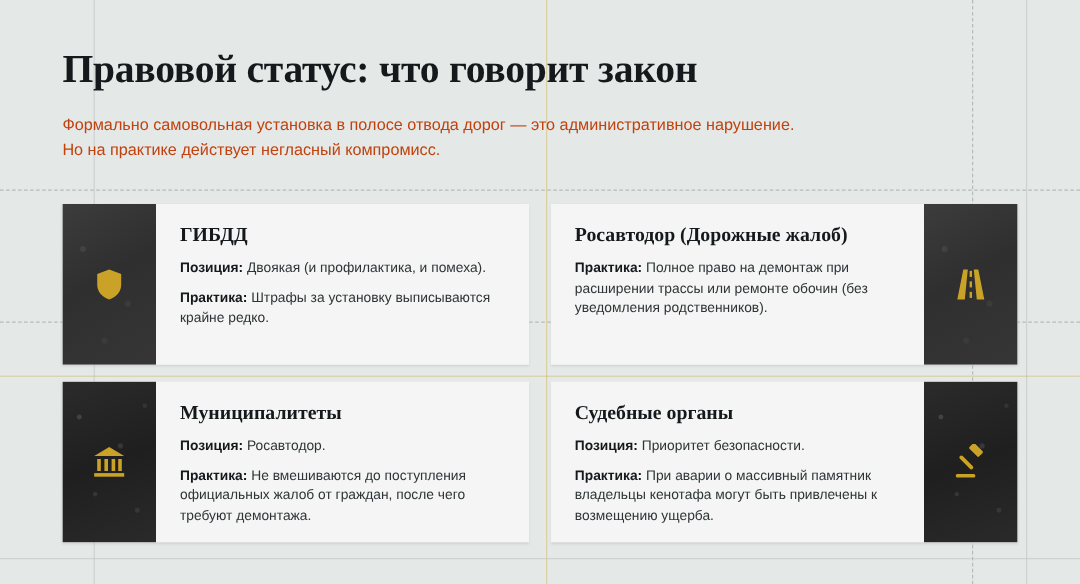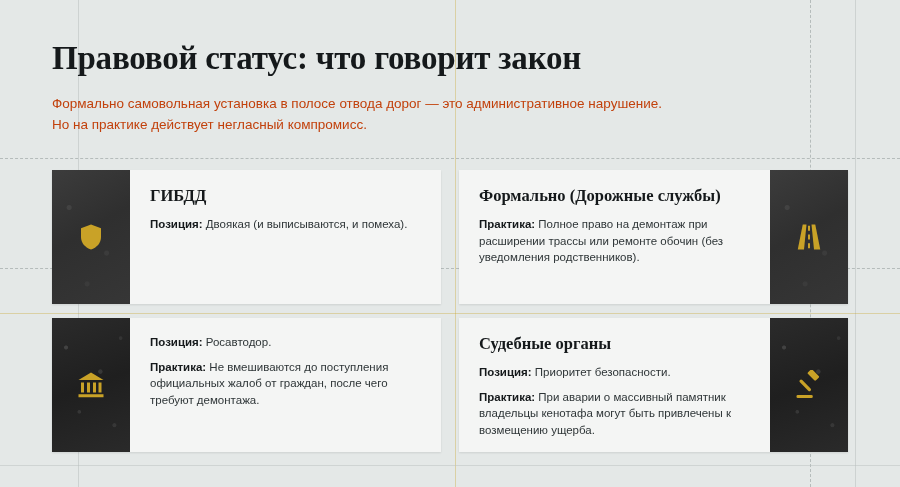--- a/index.html
+++ b/index.html
@@ -134,56 +134,61 @@
     <div class="card left-icon">
       <div class="icon-box tex-dark">
         <svg class="icon-glyph" viewBox="0 0 24 24">
           <path d="M12 2 L20 5 V12 C20 17 16.5 20.5 12 22 C7.5 20.5 4 17 4 12 V5 Z" fill="#c9a227"></path>
         </svg>
       </div>
       <div class="card-body">
         <div class="card-title">ГИБДД</div>
         <div class="row">
           <b>Позиция: </b>
-          <span>Двоякая (и выписываются, и помеха).</span>
+          <span>Двоякая (и профилактика, и помеха).</span>
+        </div>
+        <div class="row">
+          <b>Практика: </b>
+          <span>Штрафы за установку выписываются крайне редко.</span>
         </div>
       </div>
     </div>
 
     <div class="card right-icon">
       <div class="icon-box tex-dark">
         <svg class="icon-glyph" viewBox="0 0 24 24">
           <path d="M7 2 H10 L8 22 H3 Z" fill="#c9a227"></path>
           <path d="M14 2 H17 L21 22 H16 Z" fill="#c9a227"></path>
           <rect x="11.2" y="3" width="1.6" height="4" fill="#c9a227"></rect>
           <rect x="11.2" y="10" width="1.6" height="4" fill="#c9a227"></rect>
           <rect x="11.2" y="17" width="1.6" height="4" fill="#c9a227"></rect>
         </svg>
       </div>
       <div class="card-body">
-        <div class="card-title">Формально (Дорожные службы)</div>
+        <div class="card-title">Росавтодор (Дорожные жалоб)</div>
         <div class="row">
           <b>Практика: </b>
           <span>Полное право на демонтаж при расширении трассы или ремонте обочин (без уведомления родственников).</span>
         </div>
       </div>
     </div>
 
     <div class="card left-icon">
       <div class="icon-box tex-granite">
         <svg class="icon-glyph" viewBox="0 0 24 24">
           <path d="M12 2 L22 8 H2 Z" fill="#c9a227"></path>
           <rect x="4" y="10" width="2.4" height="8" fill="#c9a227"></rect>
           <rect x="8.8" y="10" width="2.4" height="8" fill="#c9a227"></rect>
           <rect x="13.6" y="10" width="2.4" height="8" fill="#c9a227"></rect>
           <rect x="18" y="10" width="2.4" height="8" fill="#c9a227"></rect>
           <rect x="2" y="19.4" width="20" height="2.4" fill="#c9a227"></rect>
         </svg>
       </div>
       <div class="card-body">
+        <div class="card-title">Муниципалитеты</div>
         <div class="row">
           <b>Позиция: </b>
           <span>Росавтодор.</span>
         </div>
         <div class="row">
           <b>Практика: </b>
           <span>Не вмешиваются до поступления официальных жалоб от граждан, после чего требуют демонтажа.</span>
         </div>
       </div>
     </div>

